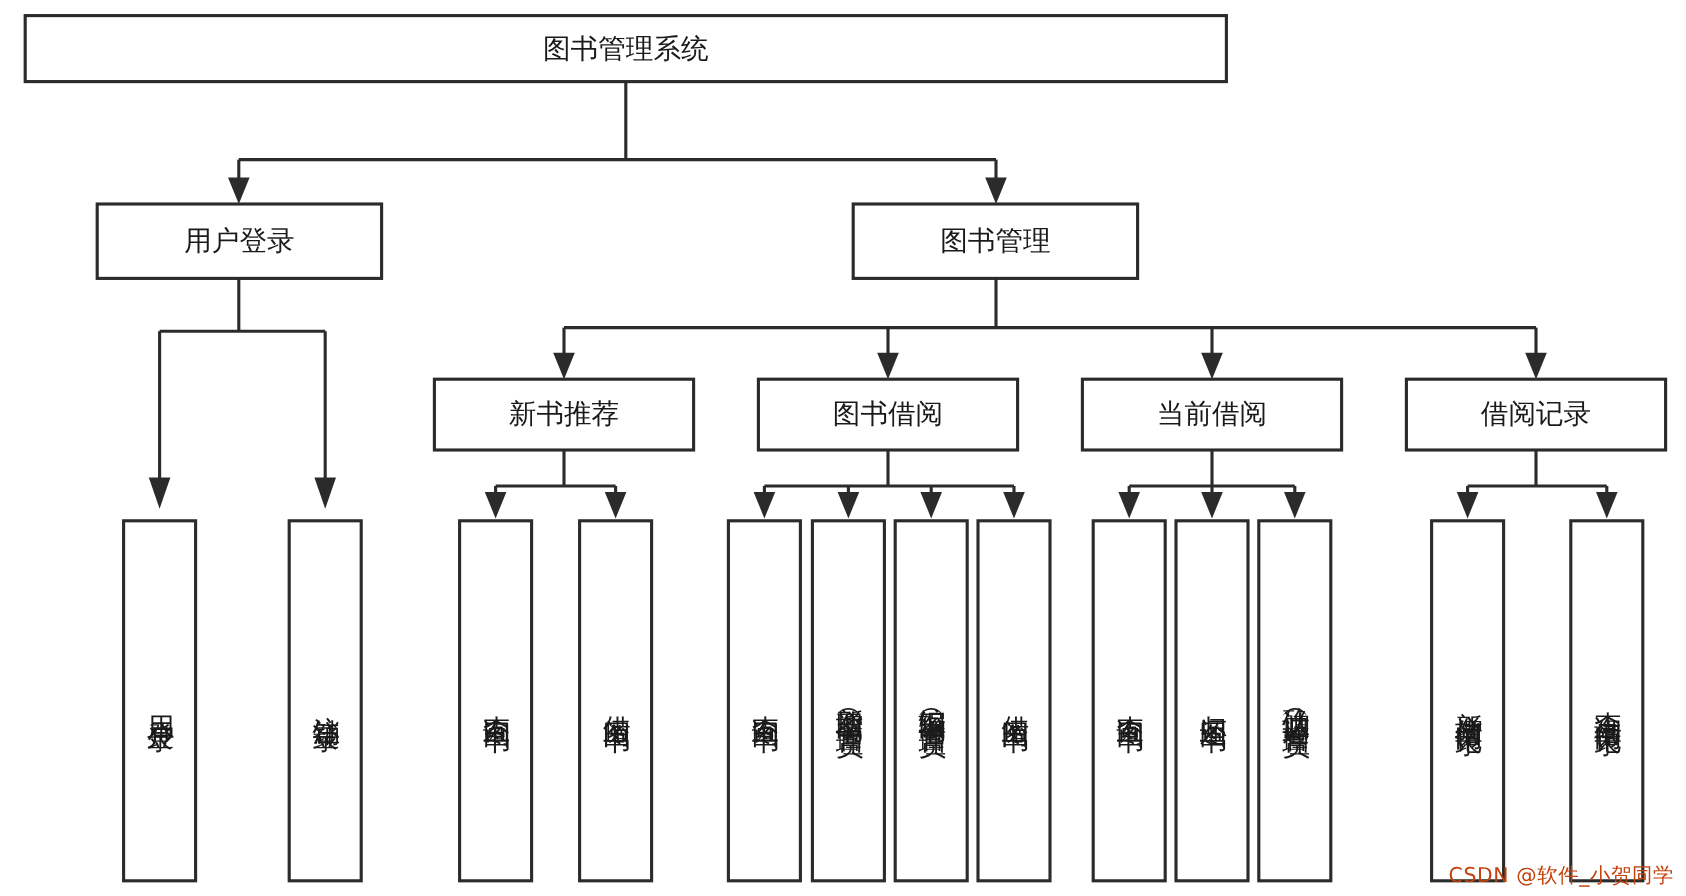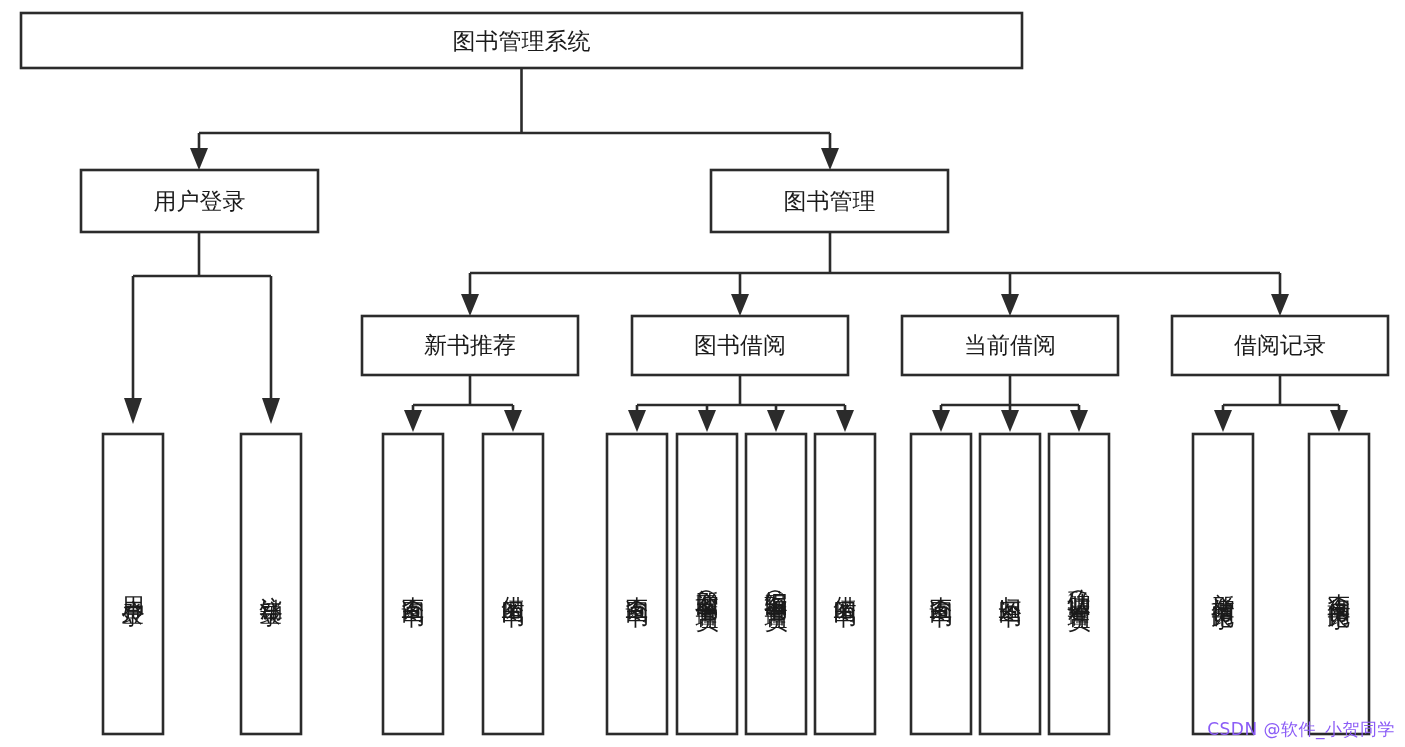--- a/index.html
+++ b/index.html
@@ -63,21 +63,21 @@
     white-space: nowrap;
     pointer-events: none;
     user-select: none;
   }
   .watermark {
     position: absolute;
     right: 10px;
     bottom: 6px;
     font-family: "DejaVu Sans", "Liberation Sans", sans-serif;
     font-size: 17px;
-    color: #8b5cf6;
+    color: #c2410c;
     letter-spacing: 0.5px;
     user-select: none;
   }
 </style>
 </head>
 <body>
 
 <div id="diagram-root">
 
   <svg class="diagram-canvas" viewBox="0 0 1405 747" xmlns="http://www.w3.org/2000/svg">

